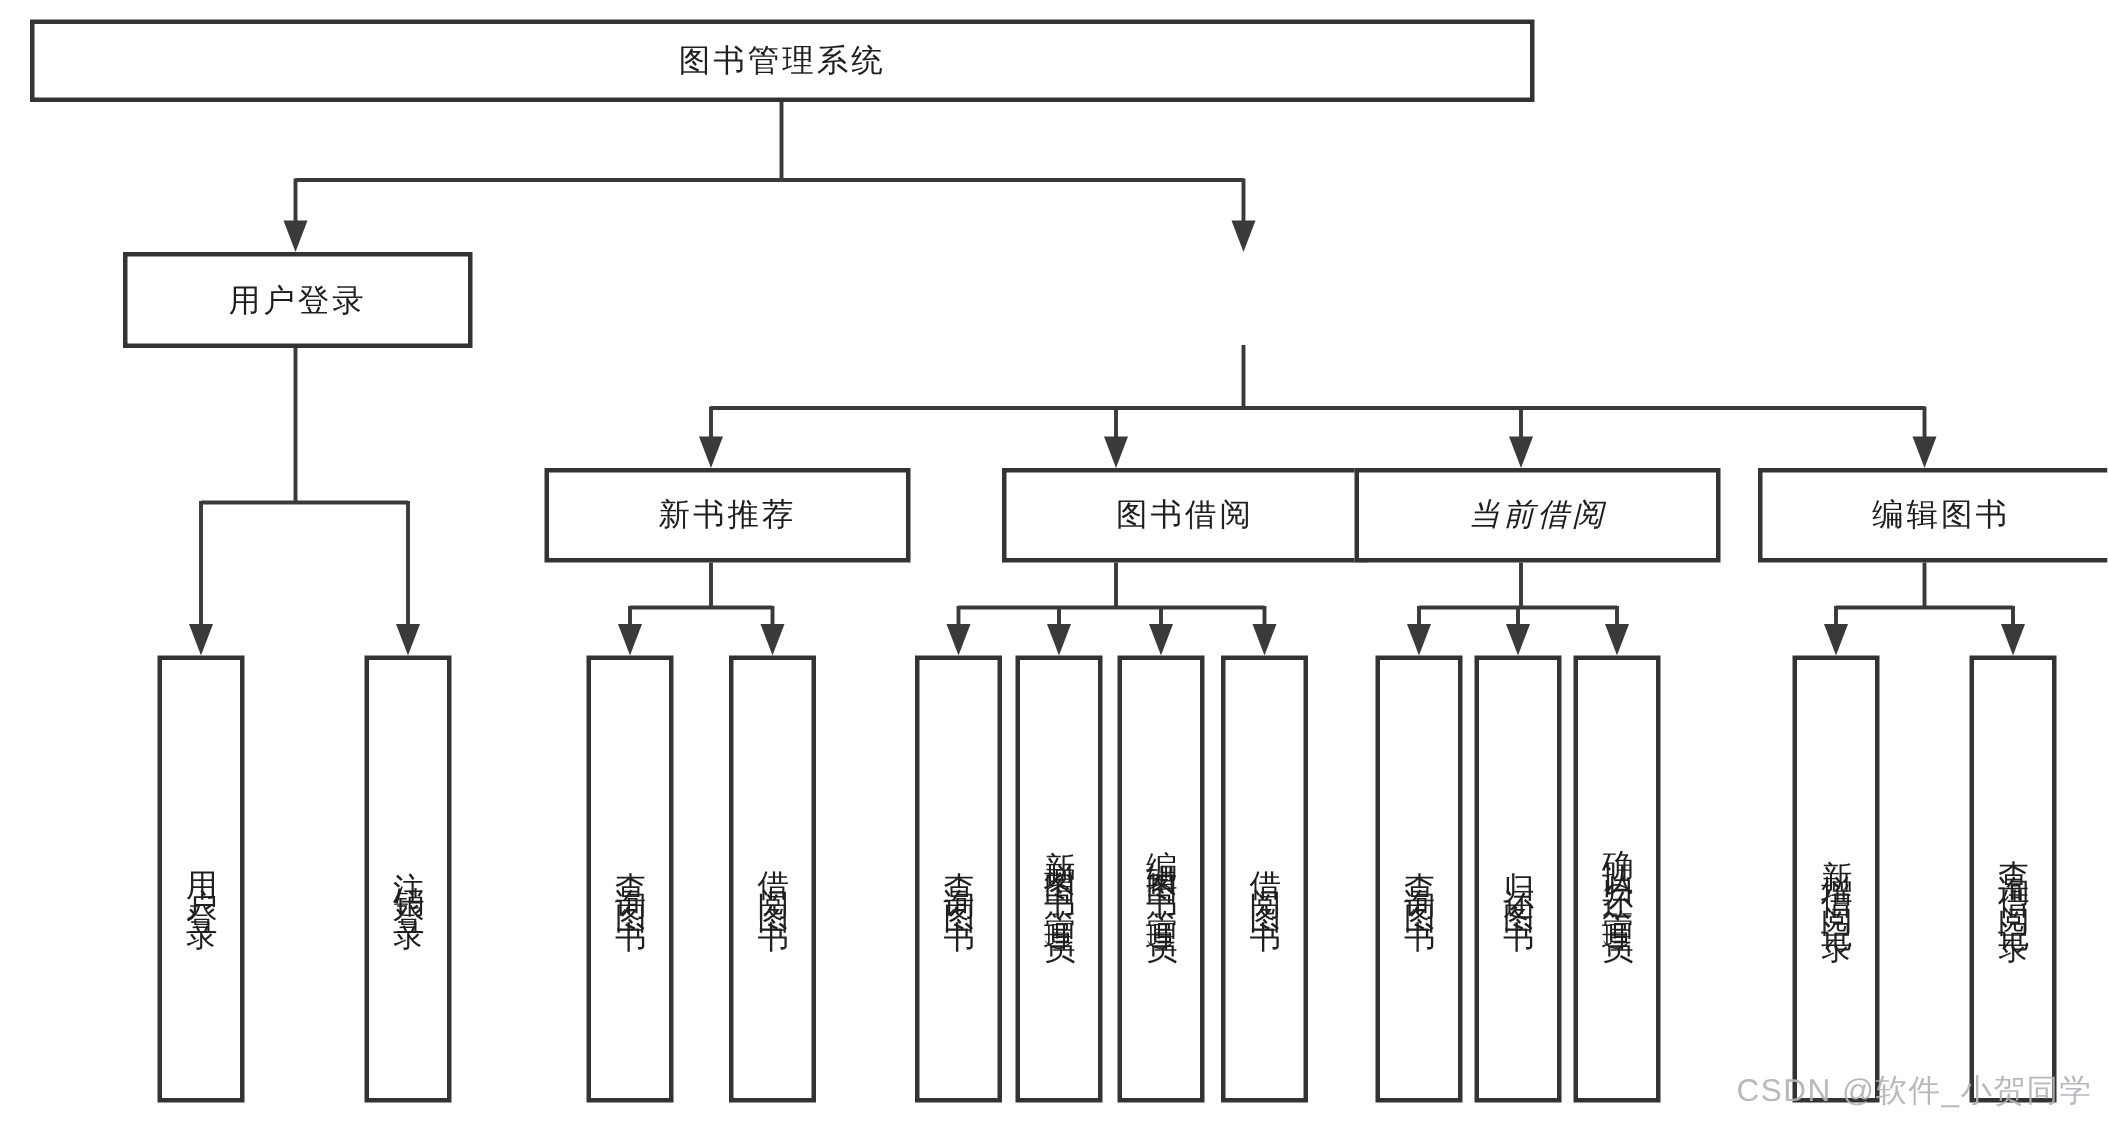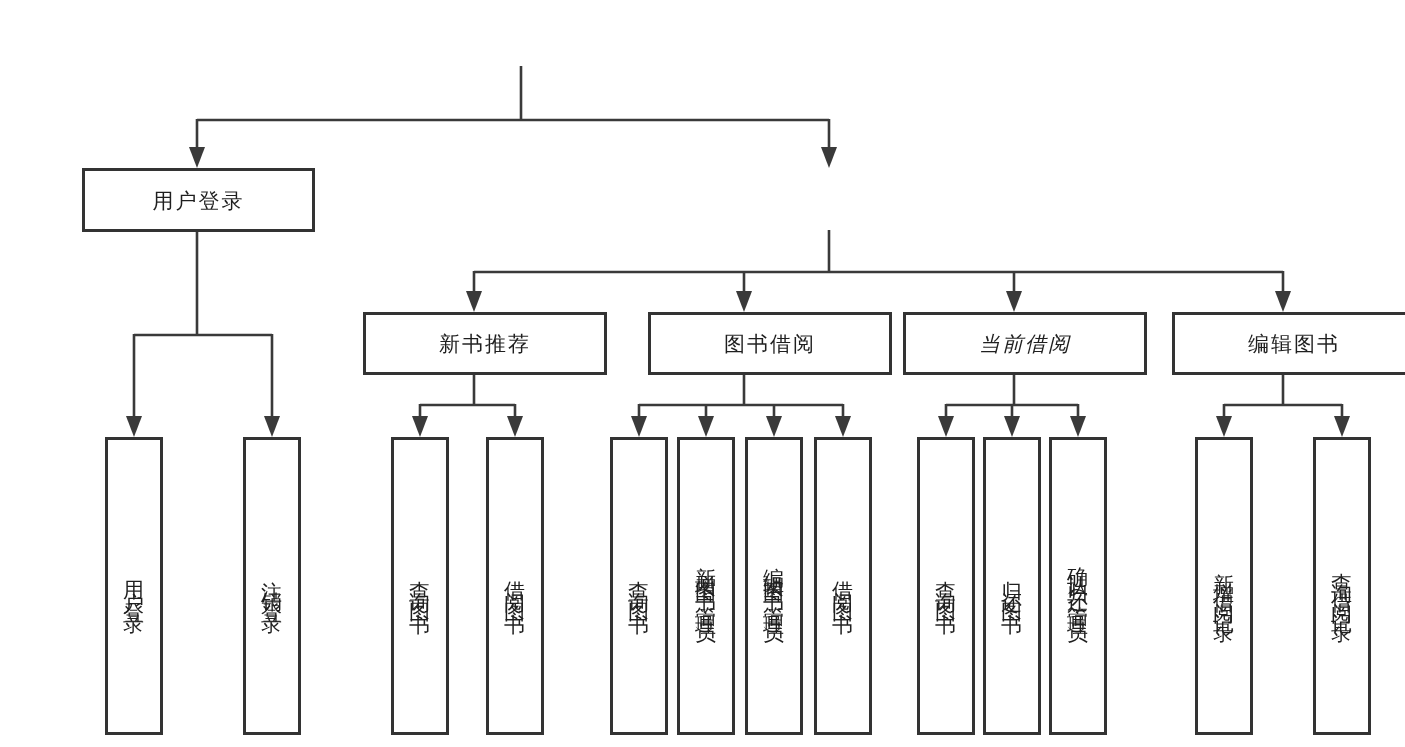--- a/index.html
+++ b/index.html
@@ -106,29 +106,32 @@
       <polygon points="766,416 782,416 774,437"></polygon>
       <polygon points="835,416 851,416 843,437"></polygon>
       <polygon points="938,416 954,416 946,437"></polygon>
       <polygon points="1004,416 1020,416 1012,437"></polygon>
       <polygon points="1070,416 1086,416 1078,437"></polygon>
       <polygon points="1216,416 1232,416 1224,437"></polygon>
       <polygon points="1334,416 1350,416 1342,437"></polygon>
     </g>
   </svg>
 
+  <div class="box h root">
+    <span>图书管理系统</span>
+  </div>
 
   <div class="box h lvl2" style="left:82px;">
     <span>用户登录</span>
   </div>
 
   <div class="box h lvl3" style="left:363px;">
     <span>新书推荐</span>
   </div>
-  <div class="box h lvl3" style="left:648px;text-align:right;">
+  <div class="box h lvl3" style="left:668px;text-align:right;">
     <span>图书借阅</span>
   </div>
   <div class="box h lvl3" style="left:903px;font-style:italic;">
     <span>当前借阅</span>
   </div>
   <div class="box h lvl3" style="left:1172px;">
     <span>编辑图书</span>
   </div>
 
   <div class="box leaf" style="left:105px;">
@@ -168,14 +171,15 @@
     <span class="vtext ls9">确认归还（管理员）</span>
   </div>
 
   <div class="box leaf" style="left:1195px;">
     <span class="vtext ls6">新增借阅记录</span>
   </div>
   <div class="box leaf" style="left:1313px;">
     <span class="vtext ls6">查询借阅记录</span>
   </div>
 
+  <div class="watermark">CSDN @软件_小贺同学</div>
 
 </div>
 
 </body></html>

